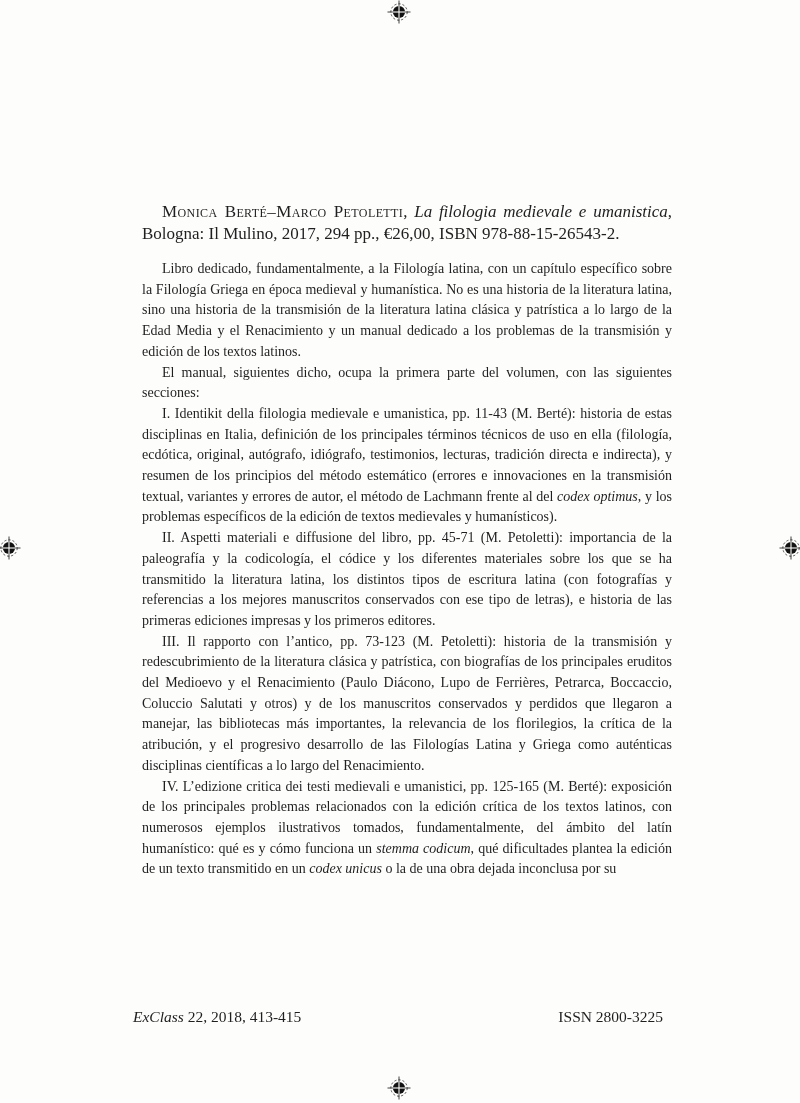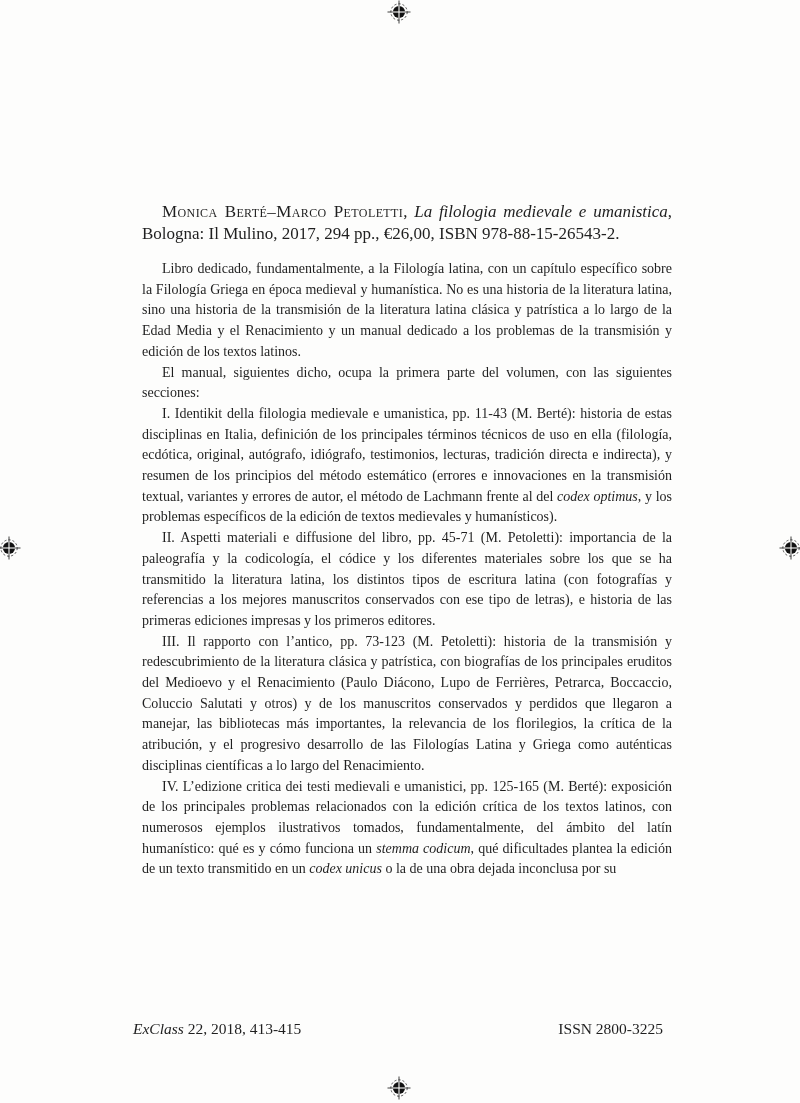--- a/index.html
+++ b/index.html
@@ -58,21 +58,20 @@
   }
   .page-footer {
     position: absolute;
     left: 133px;
     top: 1008px;
     width: 530px;
     display: flex;
     justify-content: space-between;
     align-items: baseline;
     font-size: 15.5px;
-    margin-top: 12px;
   }
 </style>
 </head>
 <body style="background: rgb(253, 253, 252);">
 
 <div class="page" style="color: rgb(31, 31, 31);">
 
   <svg width="0" height="0" style="position:absolute">
     <defs>
       <symbol id="regmark-symbol" viewBox="0 0 26 26">

